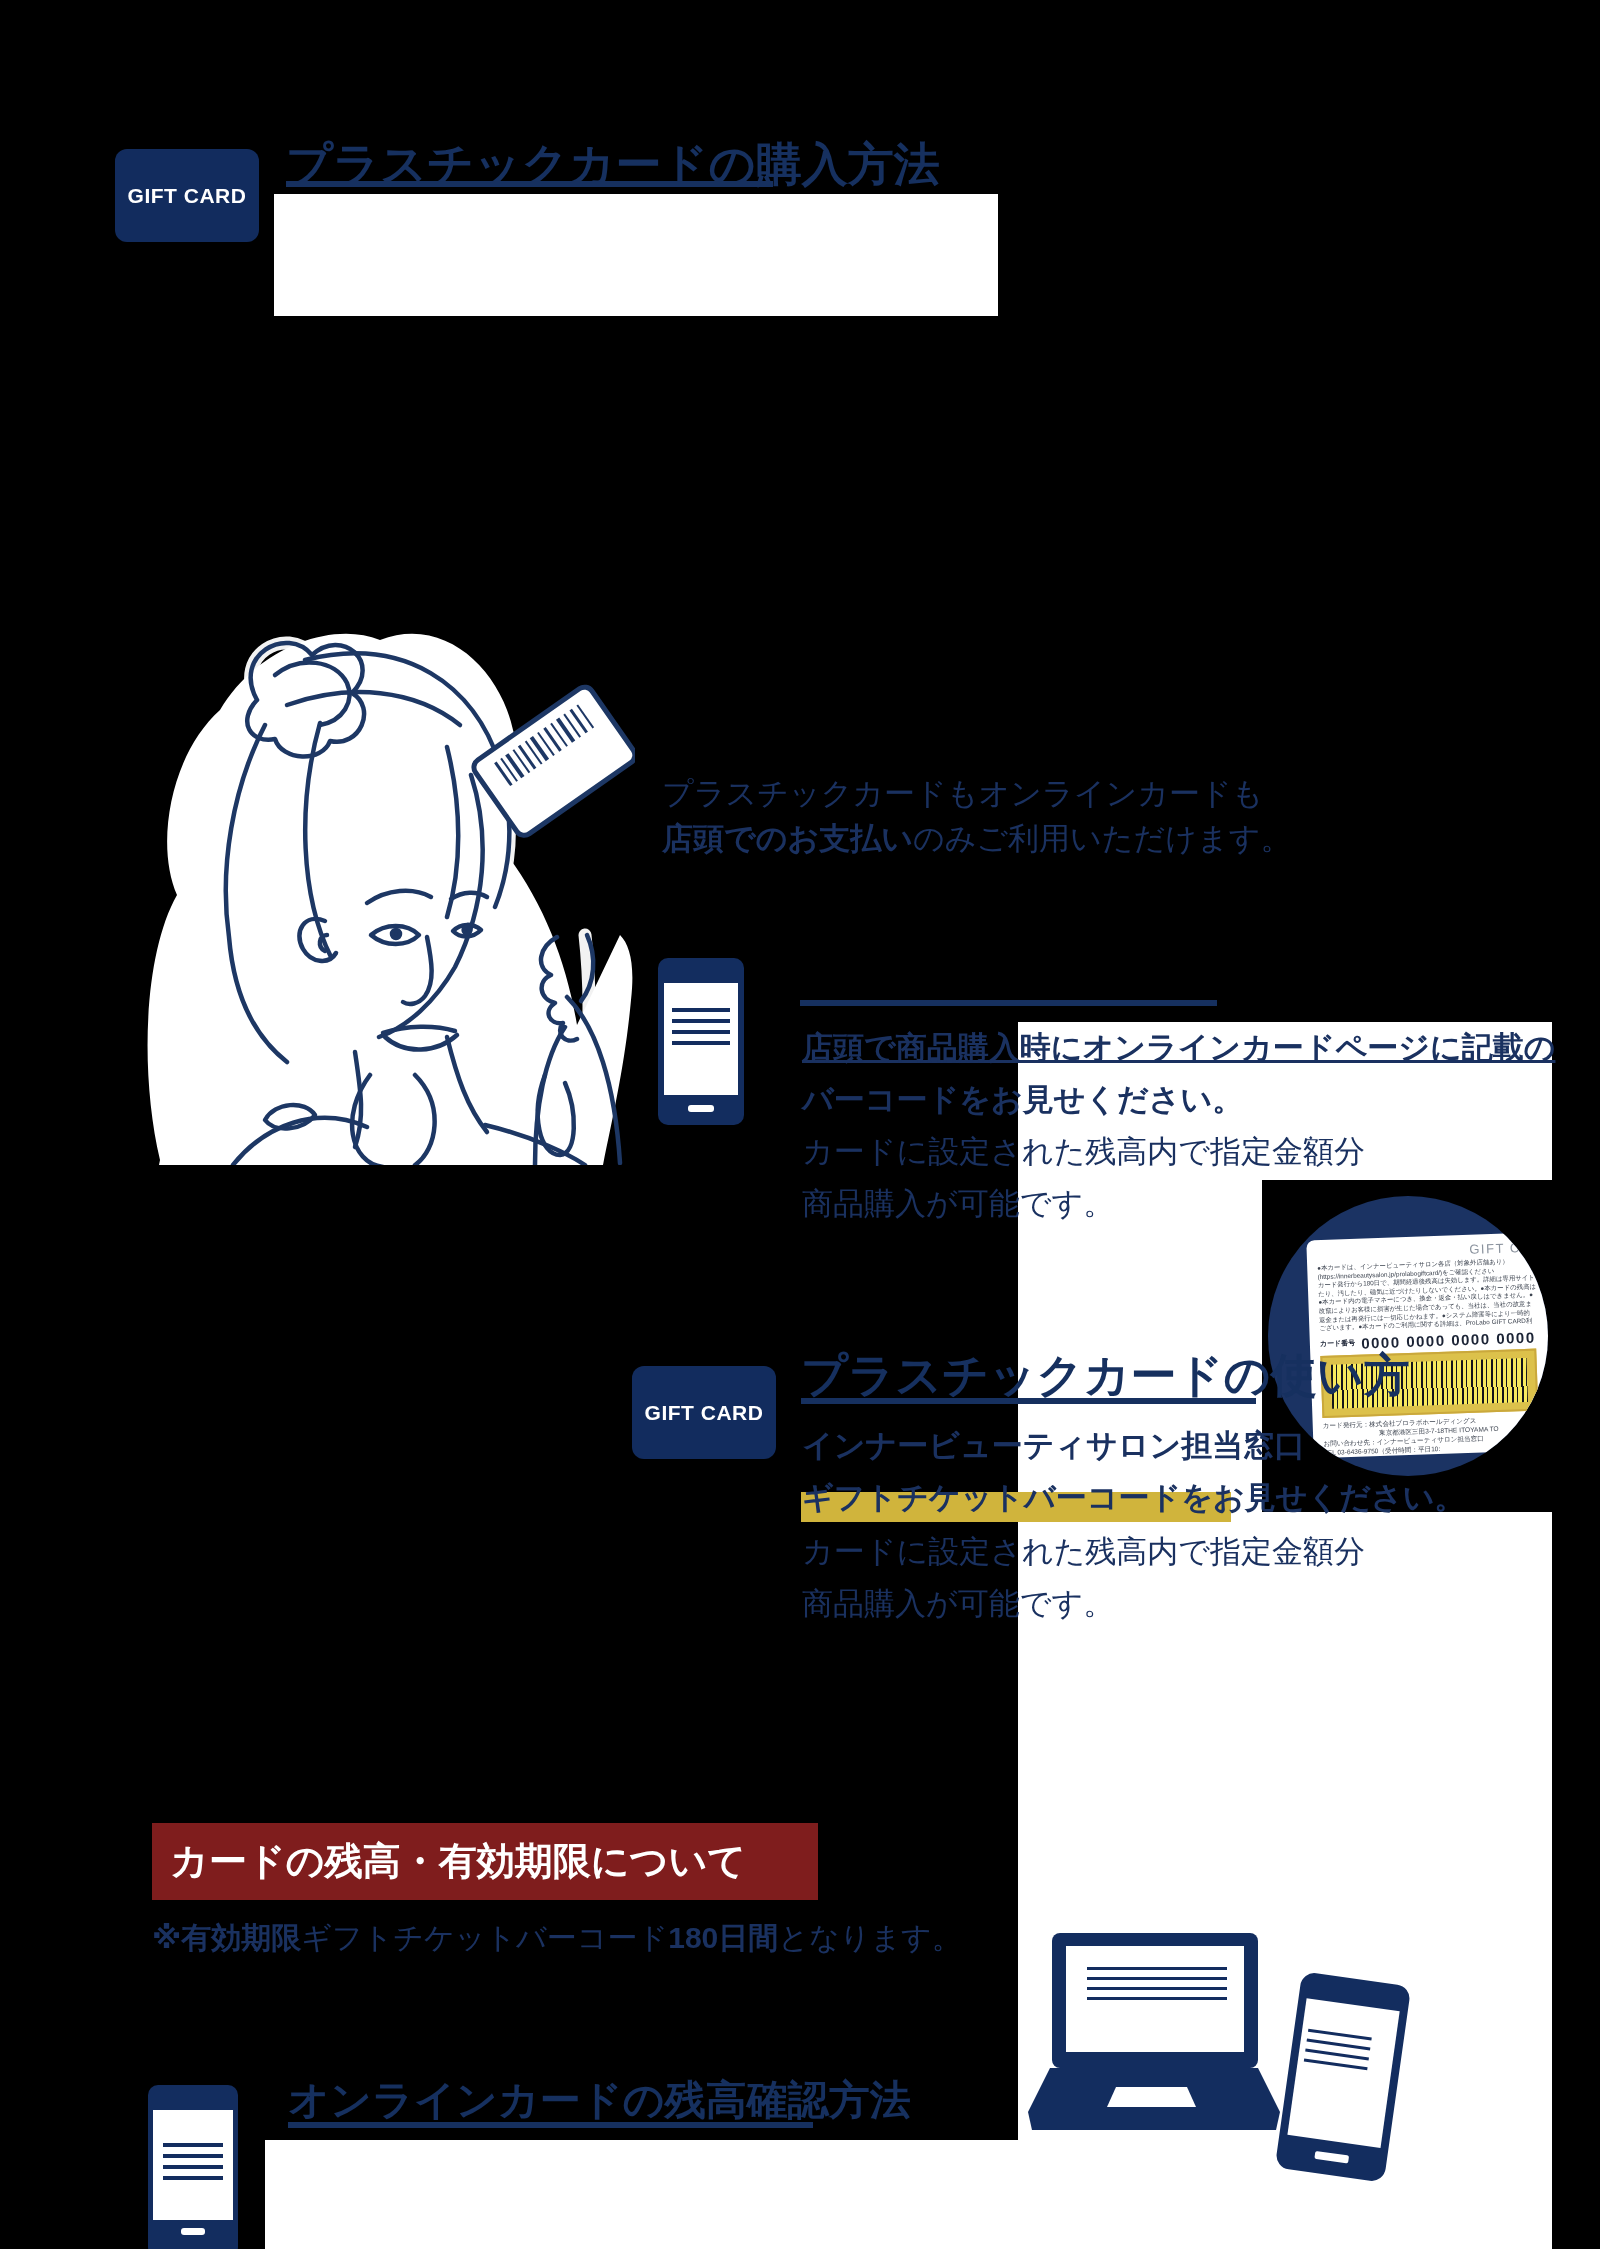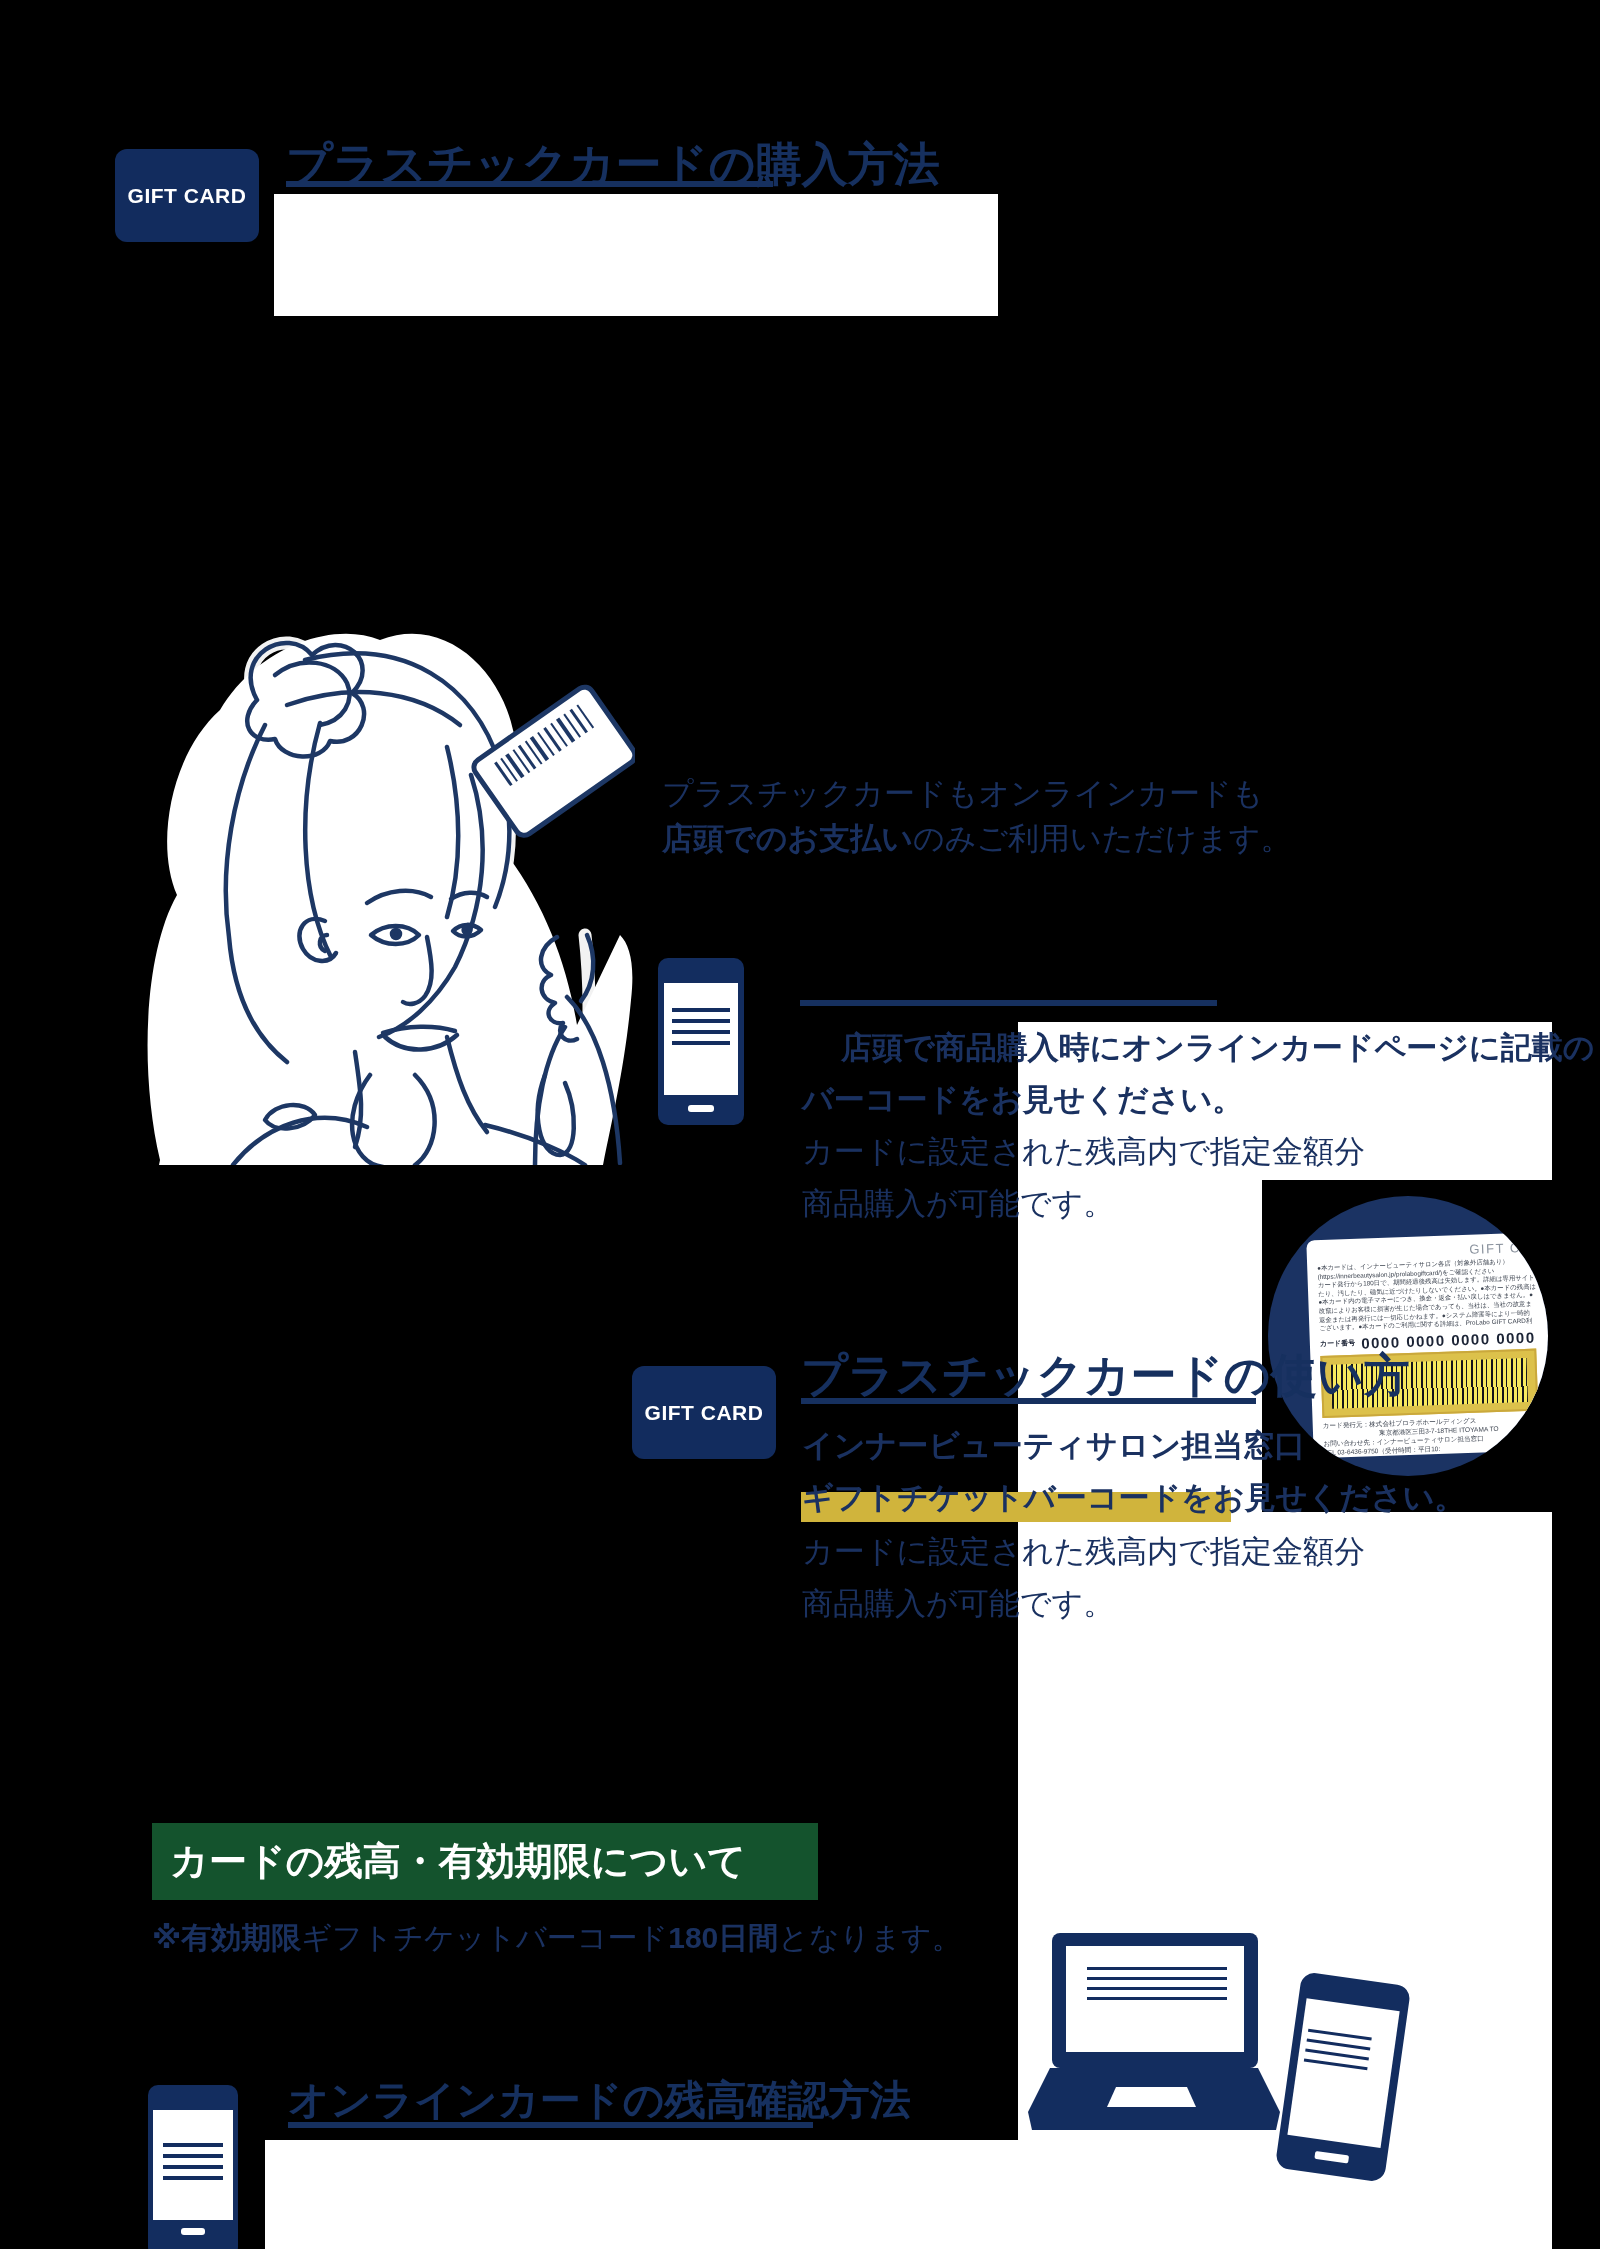--- a/index.html
+++ b/index.html
@@ -45,21 +45,21 @@
   .cb-numrow{margin-top:3px;display:flex;align-items:center;gap:6px;}
   .cb-numlabel{font-size:7px;font-weight:bold;color:#1b2335;}
   .cb-numval{font-size:15px;font-weight:800;letter-spacing:1.5px;color:#1b2335;}
   .cb-barcode-outer{margin-top:3px;width:212px;height:58px;background:#dcc14b;border:2px solid #caa83c;
                     display:flex;align-items:center;justify-content:center;}
   .cb-barcode{width:196px;height:44px;background:
       repeating-linear-gradient(90deg,#15151a 0 2px,#f8ea5e 2px 5px,#15151a 5px 6px,#f8ea5e 6px 10px);}
   .cb-issuer{margin-top:3px;color:#3d4450;font-size:6.6px;line-height:9px;white-space:nowrap;}
   .cb-issuer .ind{padding-left:56px;}
   .hl-bar{position:absolute;background:#d0b43c;}
-  .banner{position:absolute;background:#14532d;color:#fff;display:flex;align-items:center;
+  .banner{position:absolute;background:#7f1d1d;color:#fff;display:flex;align-items:center;
           font-weight:bold;font-size:38px;padding-left:18px;white-space:nowrap;}
   .note{position:absolute;color:#1a3160;font-size:30px;white-space:nowrap;font-weight:500;}
   .note b{font-weight:800;}
 </style>
 </head>
 <body>
 
 <div id="stage">
 
   <div class="white-panel" style="left:274px;top:194px;width:724px;height:122px;"></div>
@@ -160,21 +160,21 @@
     <div class="scr" style="left:6px;top:25px;width:74px;height:112px;"></div>
     <div class="ln" style="left:14px;top:50px;width:58px;"></div>
     <div class="ln" style="left:14px;top:61px;width:58px;"></div>
     <div class="ln" style="left:14px;top:72px;width:58px;"></div>
     <div class="ln" style="left:14px;top:83px;width:58px;"></div>
     <div class="home" style="left:30px;top:147px;width:26px;height:7px;"></div>
   </div>
 
   <div class="underline-bar" style="left:800px;top:1000px;width:417px;"></div>
 
-  <div class="para" style="left:841px;top:1022px;">
+  <div class="para" style="left:802px;top:1022px;text-decoration:underline;">
     <b>店頭で商品購入時にオンラインカードページに記載の</b>
   </div>
   <div class="para" style="left:802px;top:1074px;">
     <b>バーコード</b><b>をお見せください。</b>
   </div>
   <div class="para" style="left:802px;top:1126px;">
     <span>カードに設定された残高内で指定金額分</span>
   </div>
   <div class="para" style="left:802px;top:1178px;">
     <span>商品購入が可能です。</span>

